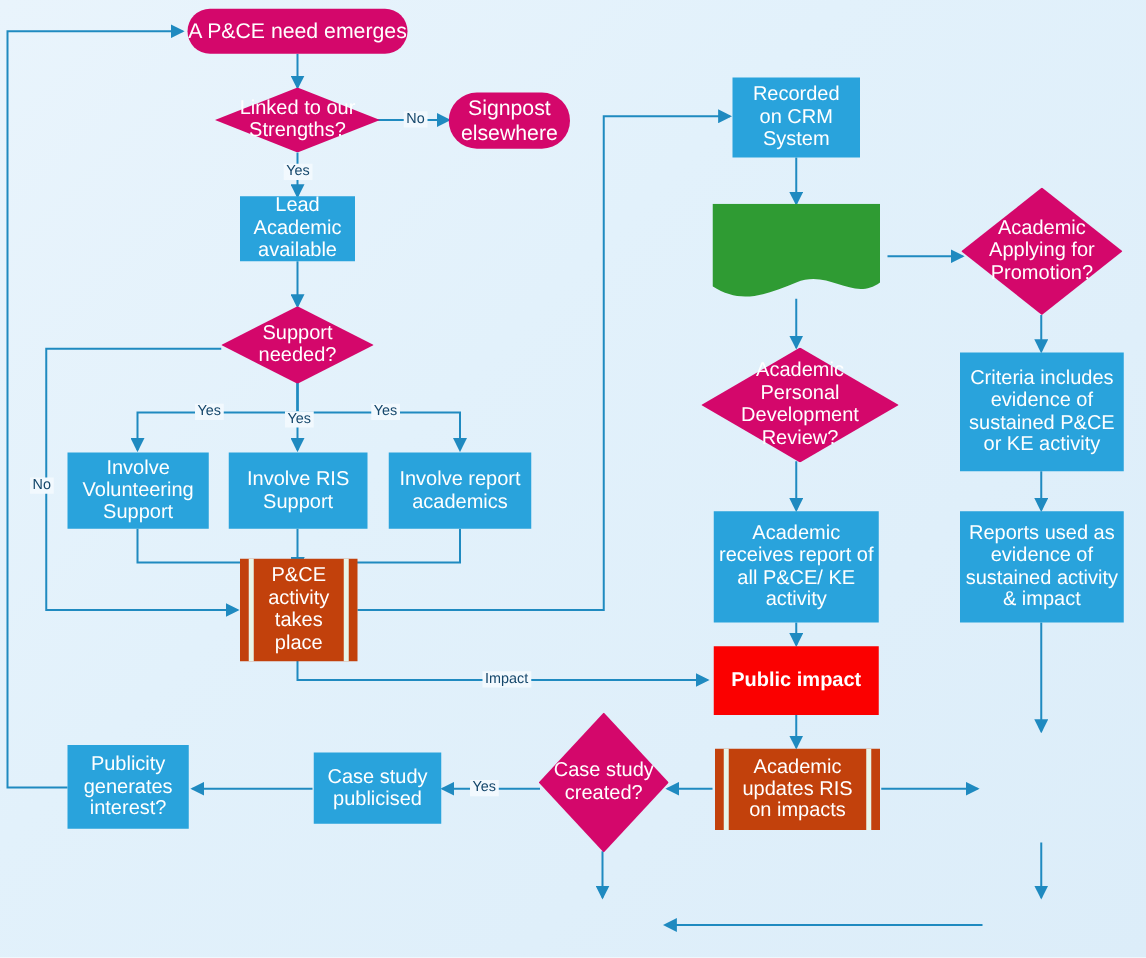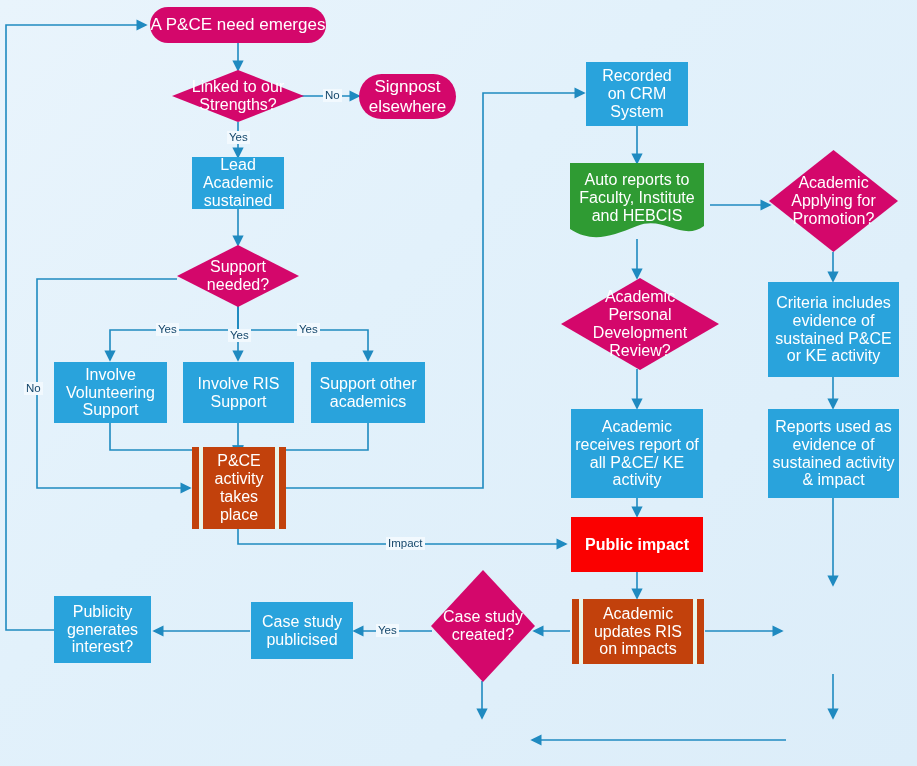--- a/index.html
+++ b/index.html
@@ -127,42 +127,42 @@
   </div>
 
   <div class="node term" style="left:359px;top:74px;width:97px;height:45px;">
     <span>Signpost
 elsewhere</span>
   </div>
 
   <div class="node proc" style="left:192px;top:157px;width:92px;height:52px;">
     <span>Lead
 Academic
-sustained</span>
+available</span>
   </div>
 
   <div class="node dec" style="left:177px;top:245px;width:122px;height:62px;">
     <span class="dshape"></span>
     <span class="dtext">Support
 needed?</span>
   </div>
 
   <div class="node proc" style="left:54px;top:362px;width:113px;height:61px;">
     <span>Involve
 Volunteering
 Support</span>
   </div>
 
   <div class="node proc" style="left:183px;top:362px;width:111px;height:61px;">
     <span>Involve RIS
 Support</span>
   </div>
 
   <div class="node proc" style="left:311px;top:362px;width:114px;height:61px;">
-    <span>Support other
+    <span>Involve report
 academics</span>
   </div>
 
   <div class="node pre" style="left:192px;top:447px;width:94px;height:82px;">
     <span class="bar l"></span>
     <span class="bar r"></span>
     <span class="ptext">P&amp;CE
 activity
 takes
 place</span>
@@ -171,23 +171,20 @@
   <div class="node proc" style="left:586px;top:62px;width:102px;height:64px;">
     <span>Recorded
 on CRM
 System</span>
   </div>
 
   <div class="node docshape" style="left:570px;top:163px;width:134px;height:77px;">
     <svg class="docbg" viewBox="0 0 134 77" preserveAspectRatio="none">
       <path d="M0 0 H134 V63 C112 79 94 52 67 63 C40 74 22 80 0 66 Z" fill="#2f9b33"></path>
     </svg>
-    <span class="dtxt" style="margin-top:-7px;">Auto reports to
-Faculty, Institute
-and HEBCIS</span>
   </div>
 
   <div class="node dec" style="left:561px;top:278px;width:158px;height:92px;">
     <span class="dshape"></span>
     <span class="dtext" style="width:104%;">Academic
 Personal
 Development
 Review?</span>
   </div>
 

